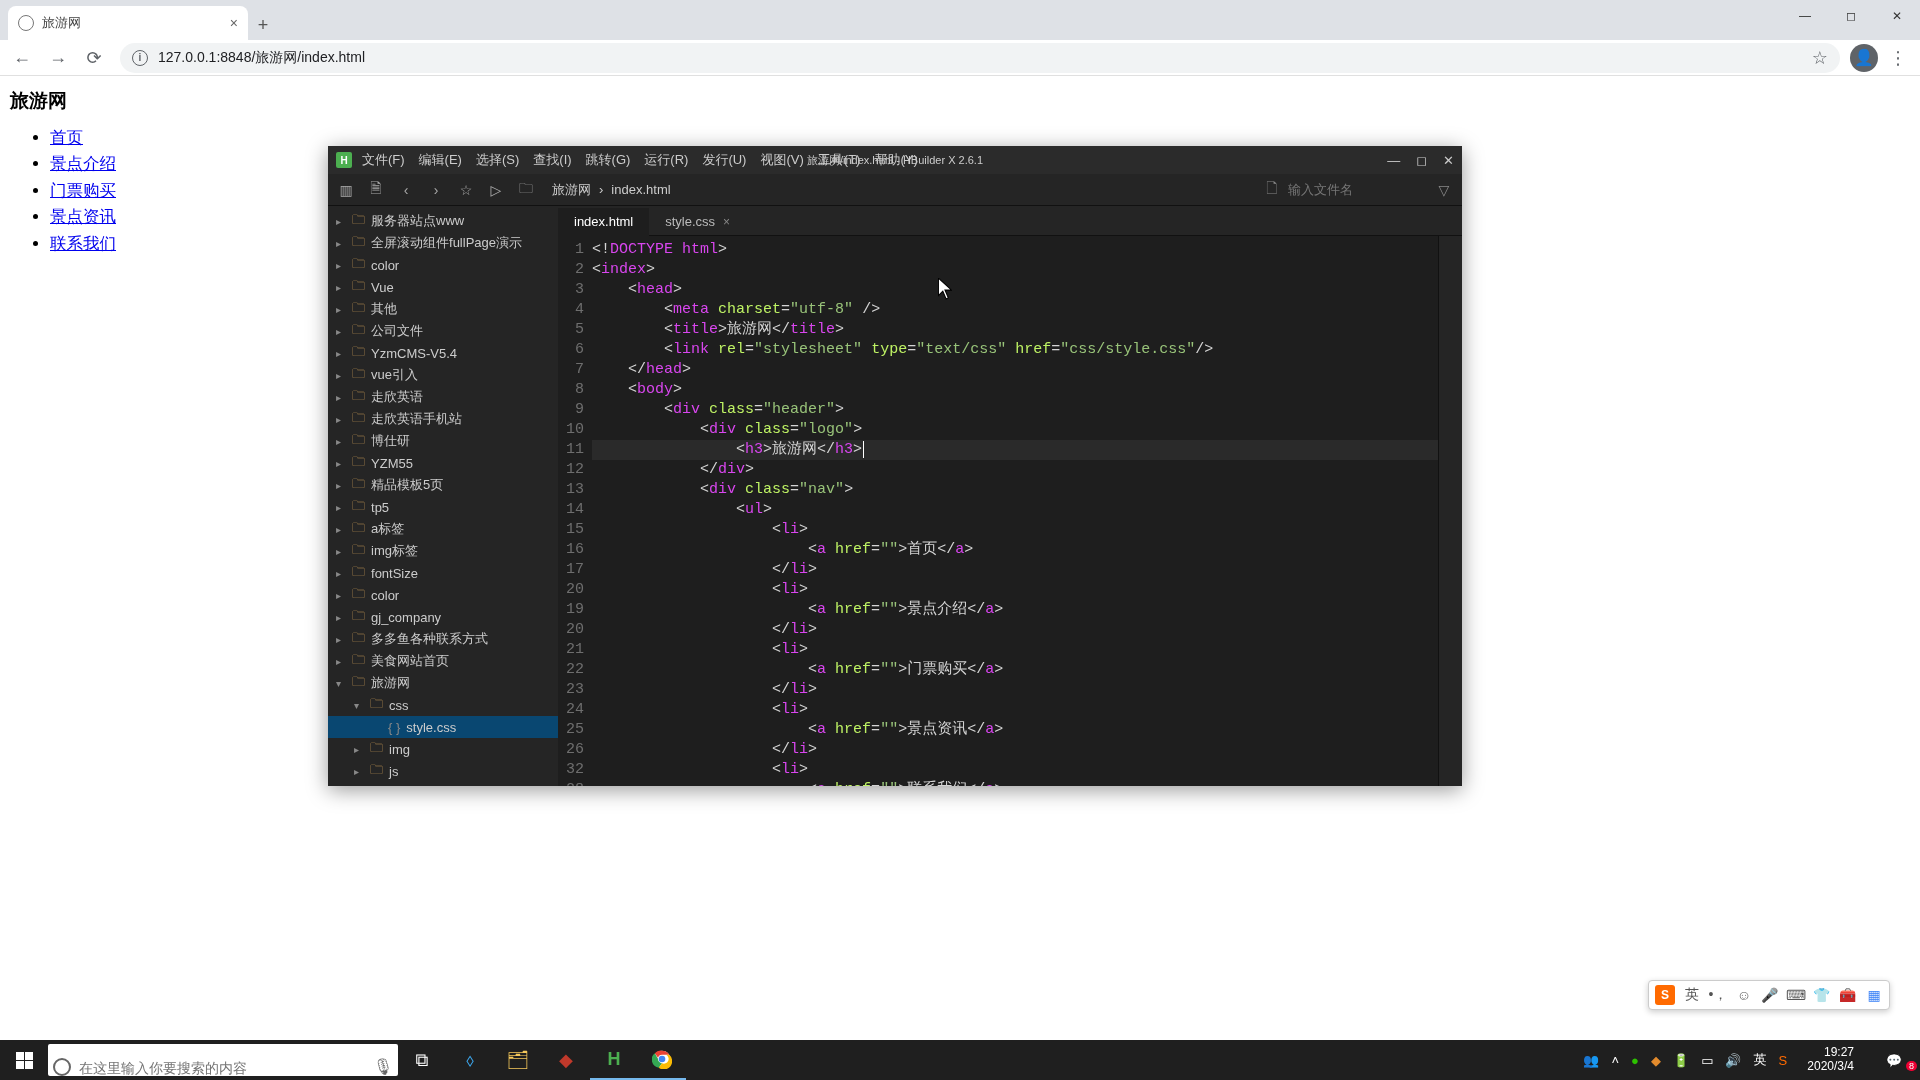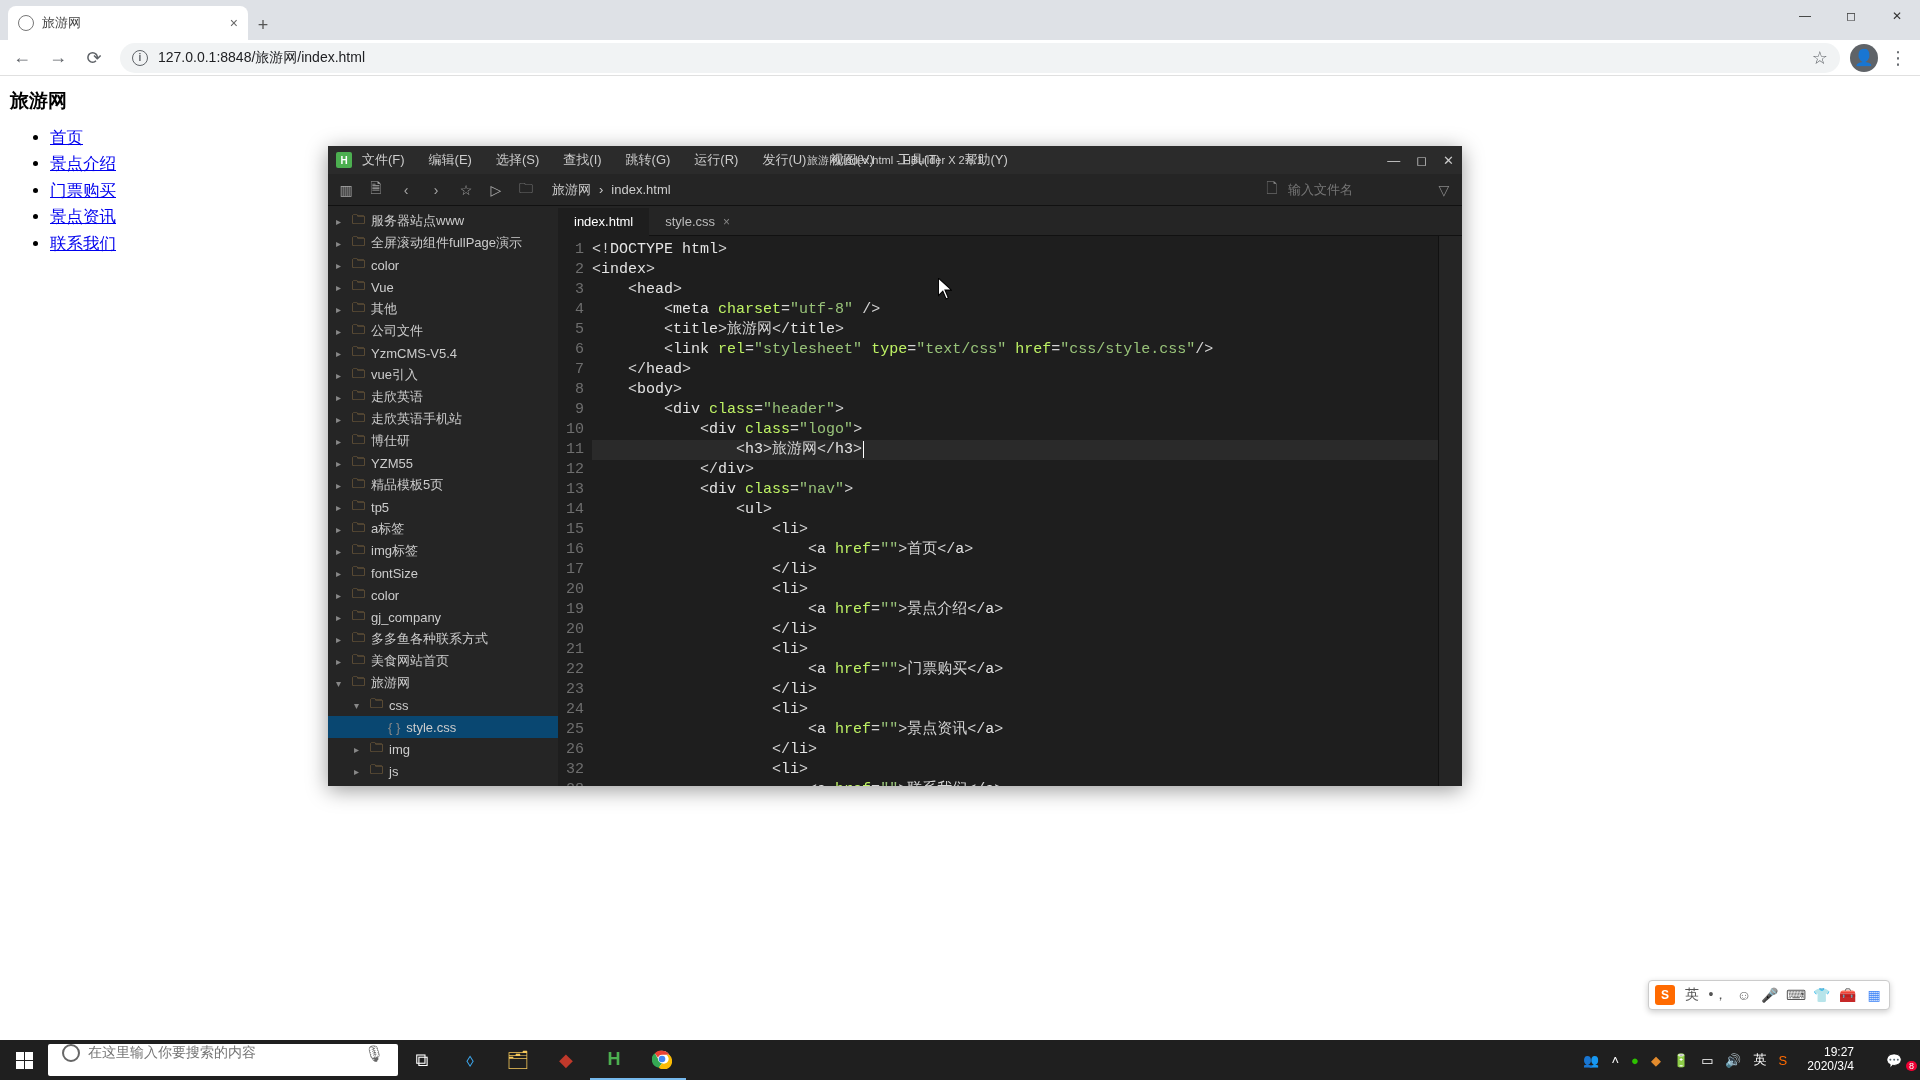--- a/index.html
+++ b/index.html
@@ -25,21 +25,21 @@
   .page-content { padding:12px 10px; }
   .page-content h3 { font-size:19px; font-weight:bold; margin-bottom:10px; }
   .page-content ul { padding-left:40px; }
   .page-content li { font-size:16.5px; line-height:1.6; }
   .page-content a { color:#0000ee; text-decoration:underline; }
 
   
   .ide { position:absolute; left:328px; top:146px; width:1134px; height:640px; background:#1e1e1e; color:#ccc; font-size:13px; box-shadow:0 4px 20px rgba(0,0,0,.4); }
   .ide-titlebar { height:28px; background:#2b2b2b; display:flex; align-items:center; padding:0 8px; }
   .ide-logo { width:16px; height:16px; background:#4CAF50; border-radius:2px; display:flex; align-items:center; justify-content:center; color:#fff; font-size:10px; font-weight:bold; margin-right:10px; }
-  .ide-menus { display:flex; gap:24px; color:#ccc; font-size:13px; }
+  .ide-menus { display:flex; gap:14px; color:#ccc; font-size:13px; }
   .ide-title { margin-left:auto; margin-right:auto; position:absolute; left:0; right:0; text-align:center; color:#ccc; font-size:11px; pointer-events:none; }
   .ide-winctrl { margin-left:auto; display:flex; gap:16px; color:#ccc; }
   .ide-toolbar { height:32px; background:#252525; border-bottom:1px solid #111; display:flex; align-items:center; padding:0 10px; gap:14px; color:#aaa; }
   .ide-toolbar .tb-icon { width:16px; text-align:center; font-size:14px; }
   .ide-crumb { display:flex; align-items:center; gap:8px; color:#ccc; margin-left:4px;}
   .ide-search { margin-left:auto; display:flex; align-items:center; gap:8px; color:#888; }
   .ide-search input { background:transparent; border:none; color:#888; outline:none; width:120px; font-size:13px;}
   .ide-body { display:flex; height:calc(100% - 60px); }
   .ide-tree { width:230px; background:#252525; overflow-y:auto; padding-top:4px;}
   .tree-row { display:flex; align-items:center; height:22px; padding-left:8px; gap:6px; color:#ccc; font-size:13px; white-space:nowrap;}
@@ -48,39 +48,39 @@
   .tree-row .folder { color:#c09553; }
   .tree-row .file { color:#888; }
   .ide-editor { flex:1; background:#1e1e1e; display:flex; flex-direction:column; position:relative;}
   .ed-tabs { height:30px; background:#252525; display:flex; align-items:flex-end; border-bottom:1px solid #111;}
   .ed-tab { padding:6px 16px; color:#bbb; font-size:13px; display:flex; align-items:center; gap:8px;}
   .ed-tab.active { background:#1e1e1e; color:#fff; border-bottom:1px solid #1e1e1e; margin-bottom:-1px;}
   .ed-tab .x { color:#888; font-size:12px;}
   .code-area { flex:1; display:flex; overflow:hidden; font-family:Consolas,"Courier New",monospace; font-size:15px; line-height:20px;}
   .gutter { width:34px; background:#1e1e1e; text-align:right; padding:4px 8px 0 0; color:#6e6e6e; }
   .code { flex:1; padding-top:4px; color:#d4d4d4; white-space:pre; }
-  .code .t-punc{color:#d4d4d4;} .code .t-tag{color:#e5e5e5;} .code .t-attr{color:#bef264;} .code .t-str{color:#98c379;}
+  .code .t-punc{color:#d4d4d4;} .code .t-tag{color:#d946ef;} .code .t-attr{color:#bef264;} .code .t-str{color:#98c379;}
   .code .hl-line{ background:#2a2a2a; display:block;}
   .cursor-end{ border-left:1.5px solid #fff; margin-left:1px; }
   .mouse-ptr{ position:absolute; left:380px; top:72px; width:14px; height:22px; pointer-events:none;}
   .mouse-ptr svg{ width:14px; height:22px; }
   .minimap { position:absolute; right:0; top:30px; width:24px; bottom:0; background:#252525; border-left:1px solid #111;}
 
   
   .ime-bar{ position:absolute; right:30px; bottom:70px; height:30px; background:#fff; border:1px solid #ccc; border-radius:4px; display:flex; align-items:center; padding:0 6px; gap:8px; font-size:14px; color:#555; box-shadow:0 2px 6px rgba(0,0,0,.2);}
   .ime-bar .sogou{ width:20px;height:20px;background:#ff6a00;border-radius:3px;color:#fff;display:flex;align-items:center;justify-content:center;font-size:12px;font-weight:bold;}
   .ime-bar .ico{ width:18px; display:flex;align-items:center;justify-content:center;}
   .ime-bar .blue{ color:#3b82f6;}
 
   
   .taskbar { position:absolute; left:0; bottom:0; width:100%; height:40px; background:#1f1f1f; display:flex; align-items:center; color:#fff; }
   .tb-start { width:48px; height:40px; display:flex; align-items:center; justify-content:center;}
   .win-logo { display:grid; grid-template:repeat(2,8px)/repeat(2,8px); gap:1px;}
   .win-logo span{ background:#fff; }
-  .tb-search { width:350px; height:32px; background:#fff; border-radius:2px; display:flex; align-items:flex-start; padding:0 14px; gap:8px; color:#666;}
+  .tb-search { width:350px; height:32px; background:#fff; border-radius:2px; display:flex; align-items:flex-end; padding:0 5px; gap:8px; color:#666;}
   .tb-search .cortana{ width:18px;height:18px;border:2px solid #666;border-radius:50%;}
   .tb-search input{ border:none;outline:none;flex:1;font-size:14px;color:#222;}
   .tb-mic{width:20px;color:#666;}
   .tb-icons{ display:flex; align-items:center; height:100%;}
   .tb-icons .app{ width:48px;height:40px;display:flex;align-items:center;justify-content:center;font-size:18px;}
   .tb-icons .app.active{ border-bottom:2px solid #76b9ed;}
   .tb-tray{ margin-left:auto; display:flex; align-items:center; gap:12px; padding-right:6px; color:#fff; font-size:13px;}
   .tb-clock{ text-align:right; line-height:1.15; font-size:12px; padding:0 8px;}
   .tb-notif{ width:40px; display:flex;align-items:center;justify-content:center;}
   .badge8{ position:relative; }

